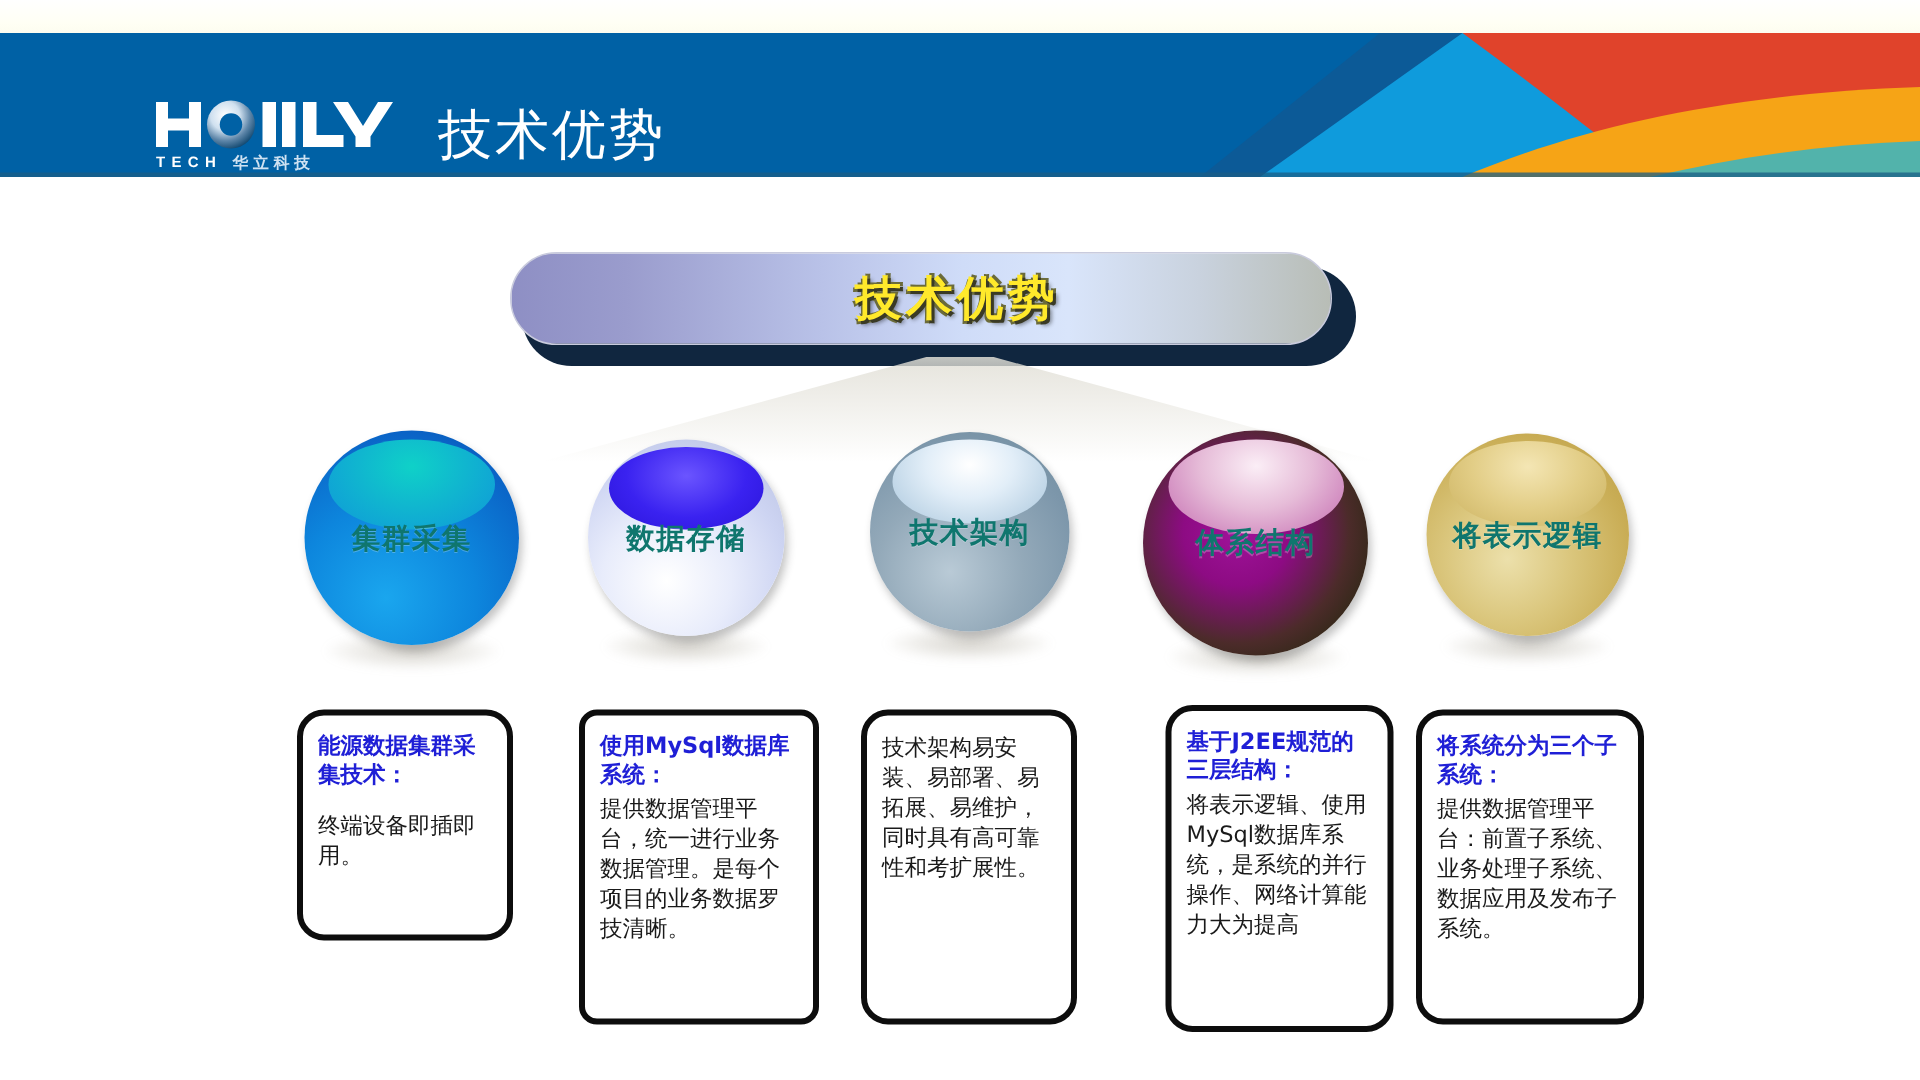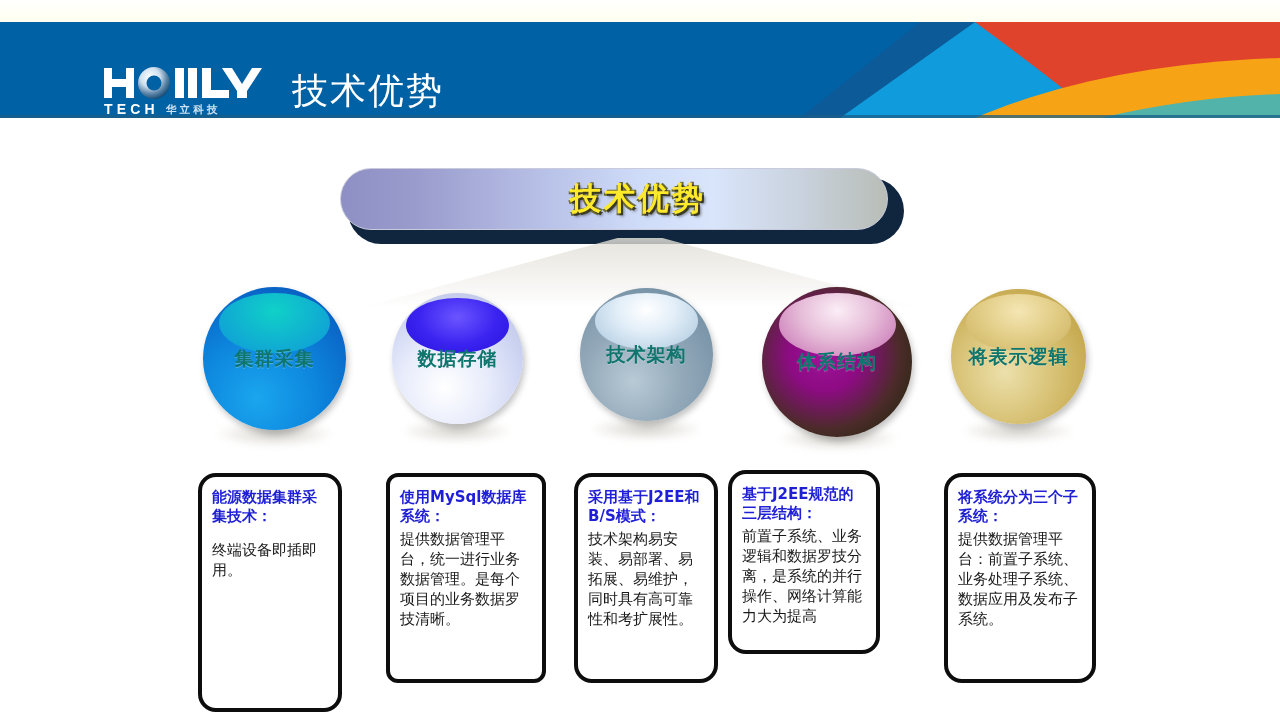--- a/index.html
+++ b/index.html
@@ -70,21 +70,21 @@
   }
   .logo-word svg { display: block; }
   .logo-sub {
     margin-top: 2px;
     display: flex;
     align-items: center;
     gap: 7px;
     height: 14px;
   }
   .logo-tech {
-    font-size: 14px;
+    font-size: 10px;
     letter-spacing: 4.2px;
     color: #ffffff;
     font-weight: 700;
     font-family: "Liberation Sans", sans-serif;
     line-height: 1;
   }
   .logo-cn {
     font-size: 10.5px;
     letter-spacing: 3.2px;
     color: #cfe2f2;
@@ -320,35 +320,34 @@
       <div class="sphere-shadow" style="left: 962px; top: 136px; width: 112px; height: 24px;"></div>
       <div class="sphere" style="left: 951px; top: 6px; width: 135px; height: 135px; box-shadow: rgba(40, 40, 40, 0.28) 2px 4px 6px;">
         <div class="ball" style="background: radial-gradient(circle at 40% 62%, rgb(236, 224, 171) 0%, rgb(219, 199, 126) 35%, rgb(201, 173, 85) 70%, rgb(183, 154, 66) 100%);">
           <div class="cap" style="background: radial-gradient(at 50% 30%, rgb(244, 230, 180) 0%, rgb(226, 205, 134) 50%, rgb(203, 178, 96) 100%);"></div>
         </div>
         <span class="lbl">将表示逻辑</span>
       </div>
     </div>
 
   <div id="card-row">
-      <div class="box gap" style="left: 198px; top: 473px; width: 144px; height: 239px;">
+      <div class="box gap" style="left: 198px; top: 473px; width: 144px; height: 154px;">
         <p class="box-title">能源数据集群采集技术：</p>
         <p class="box-body">终端设备即插即用。</p>
       </div>
       <div class="box" style="left: 386px; top: 473px; width: 160px; height: 210px; border-radius: 12px;">
         <p class="box-title">使用MySql数据库系统：</p>
         <p class="box-body">提供数据管理平台，统一进行业务数据管理。是每个项目的业务数据罗技清晰。</p>
       </div>
       <div class="box" style="left: 574px; top: 473px; width: 144px; height: 210px;">
-        <p class="box-title">采用基于J2EE和B/S模式：</p>
         <p class="box-body">技术架构易安装、易部署、易拓展、易维护，同时具有高可靠性和考扩展性。</p>
       </div>
-      <div class="box" style="left: 728px; top: 470px; width: 152px; height: 184px;">
+      <div class="box" style="left: 777px; top: 470px; width: 152px; height: 218px;">
         <p class="box-title">基于J2EE规范的三层结构：</p>
-        <p class="box-body">前置子系统、业务逻辑和数据罗技分离，是系统的并行操作、网络计算能力大为提高</p>
+        <p class="box-body">将表示逻辑、使用MySql数据库系统，是系统的并行操作、网络计算能力大为提高</p>
       </div>
       <div class="box" style="left: 944px; top: 473px; width: 152px; height: 210px;">
         <p class="box-title">将系统分为三个子系统：</p>
         <p class="box-body">提供数据管理平台：前置子系统、业务处理子系统、数据应用及发布子系统。</p>
       </div>
     </div>
 
 </div>
 
 </body></html>

